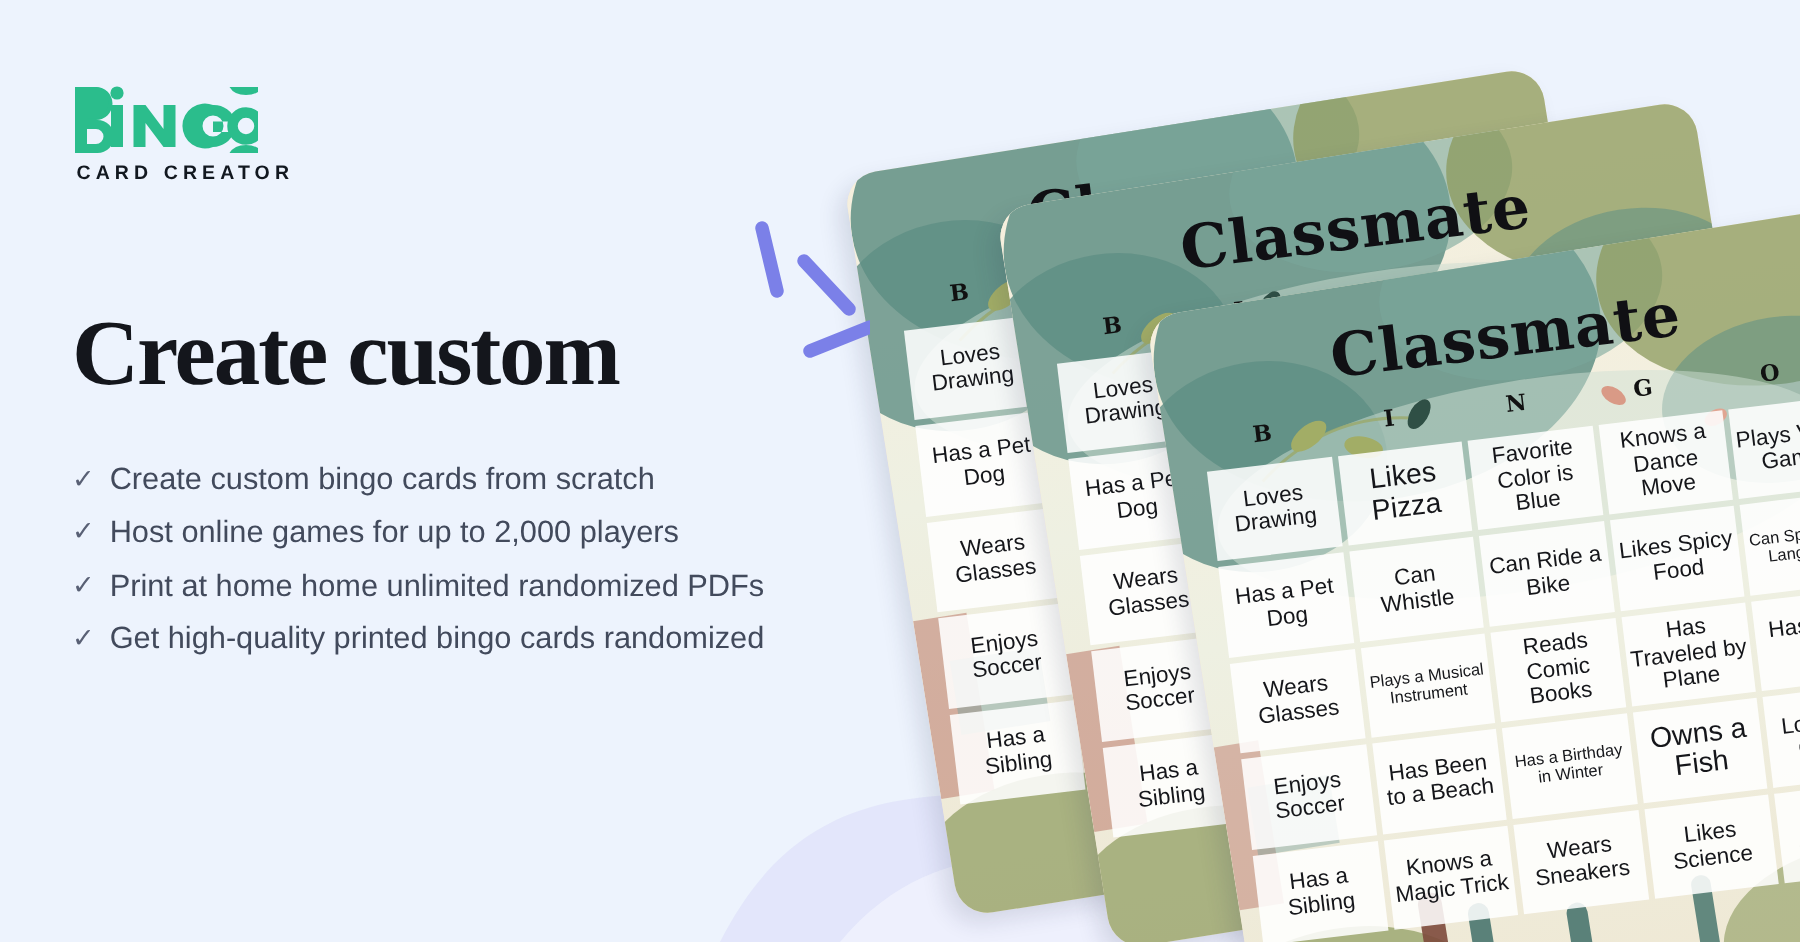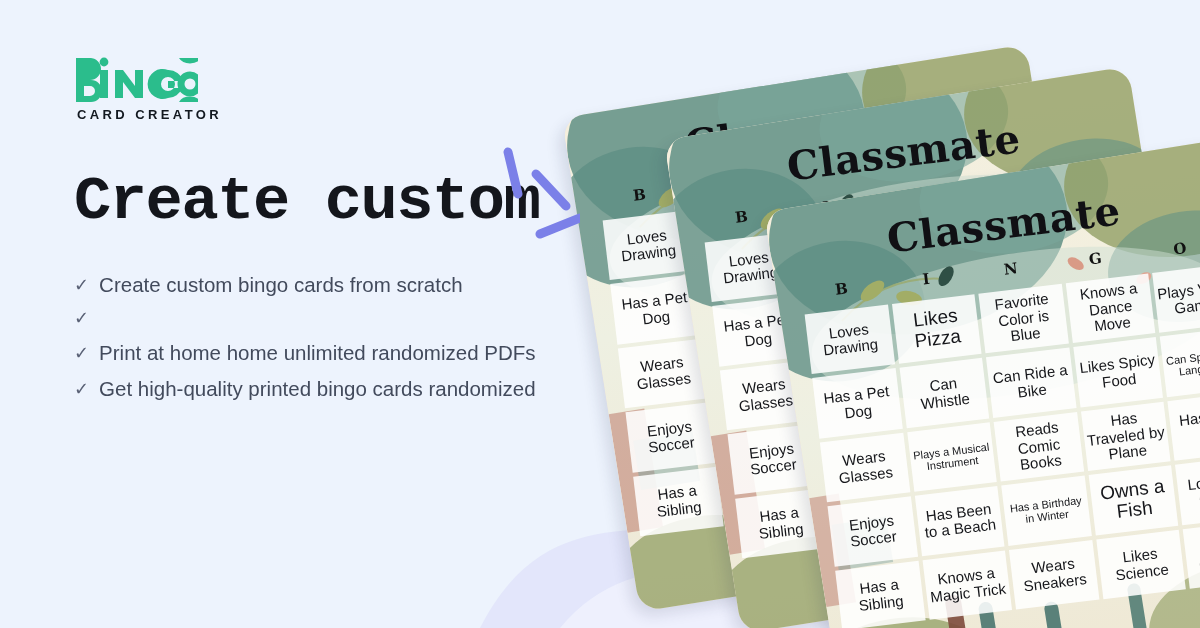--- a/index.html
+++ b/index.html
@@ -7,35 +7,35 @@
   body {
     background:#edf3fd;
     font-family:"Liberation Sans", sans-serif;
     position:relative;
   }
 
   
   #bg-wave { position:absolute; inset:0; width:1200px; height:628px; z-index:0; pointer-events:none; }
 
   
-  #left-col { position:absolute; left:74px; top:52px; width:560px; z-index:5; }
+  #left-col { position:absolute; left:48px; top:52px; width:560px; z-index:5; }
 
   
   #logo { position:relative; width:180px; height:84px; }
   #logo-mark { display:block; }
   #logo-sub {
     font-size:13px; font-weight:bold; letter-spacing:3.4px;
     color:#121820; margin-top:3px; margin-left:3px;
     font-family:"Liberation Sans", sans-serif;
   }
 
   
   #headline {
-    margin-top:33px;
-    font-family:Liberation Mono, monospace;
+    margin-top:68px;
+    font-family:Liberation Serif, serif;
     font-weight:bold;
     font-size:62px;
     line-height:1.06;
     letter-spacing:-1.4px;
     color:#14161c;
     width:500px;
   }
 
   
   #bullets { margin-top:40px; }
@@ -329,20 +329,21 @@
     <span>Create custom</span><br>
   </h1>
 
   <div id="bullets">
     <div class="bullet">
       <span class="check">✓</span>
       <span>Create custom bingo cards from scratch</span>
     </div>
     <div class="bullet">
       <span class="check">✓</span>
+      <span>Host online games for up to 2,000 players</span>
     </div>
     <div class="bullet">
       <span class="check">✓</span>
       <span>Print at home home unlimited randomized PDFs</span>
     </div>
     <div class="bullet">
       <span class="check">✓</span>
       <span>Get high-quality printed bingo cards randomized</span>
     </div>
   </div>

